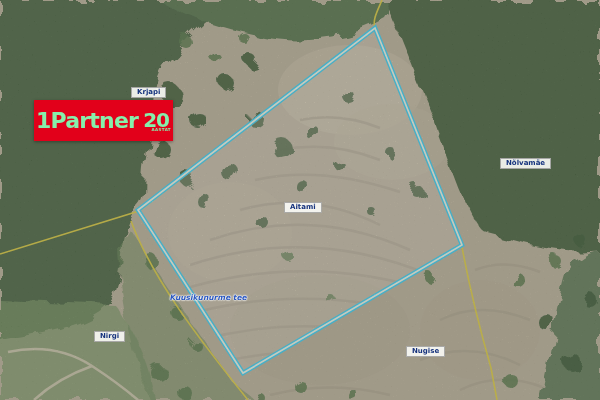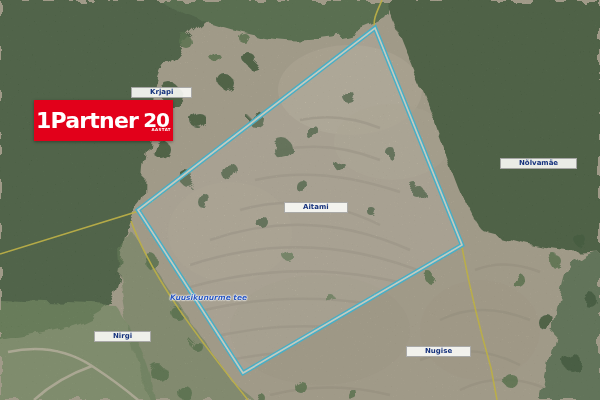--- a/index.html
+++ b/index.html
@@ -9,21 +9,21 @@
   }
   #stage svg{position:absolute;left:0;top:0;}
   
   #label-layer{position:absolute;left:0;top:0;width:600px;height:400px;pointer-events:none;}
   .place-label{
     position:absolute;
     font:600 7px/9px "DejaVu Sans",sans-serif;
     color:#16337e;
     background:rgba(252,252,248,.9);
     border:0.5px solid rgba(110,110,110,.55);
-    padding:0 18px;
+    padding:0 5px;
     white-space:nowrap;
   }
   .road-label{
     position:absolute;
     font:italic 600 7.5px/9px "DejaVu Sans",sans-serif;
     color:#2a57c0;
     text-shadow:0 0 2px #fff,0 0 2px #fff,0 0 1px #fff,0 0 1px #fff;
     white-space:nowrap;
   }
   
@@ -179,21 +179,21 @@
 
   <div id="label-layer">
       <span class="place-label" style="left: 131px; top: 87px;">Krjapi</span>
       <span class="place-label" style="left: 284px; top: 202px;">Aitami</span>
       <span class="place-label" style="left: 500px; top: 158px; text-align: center;">Nõlvamäe</span>
       <span class="place-label" style="left: 94px; top: 331px;">Nirgi</span>
       <span class="place-label" style="left: 406px; top: 346px;">Nugise</span>
       <span class="road-label" style="left: 170px; top: 293px;">Kuusikunurme tee</span>
     </div>
 
-  <div class="logo" style="background: rgb(226, 0, 26); color: #ffffff;">
+  <div class="logo" style="background: rgb(226, 0, 26); color: #86efac;">
     <span class="logo-brand">1Partner</span>
     <span class="logo-anniv">
       <span class="logo-num">20</span>
       <span class="logo-sub">AASTAT</span>
     </span>
   </div>
 
 </div>
 
 </body></html>

